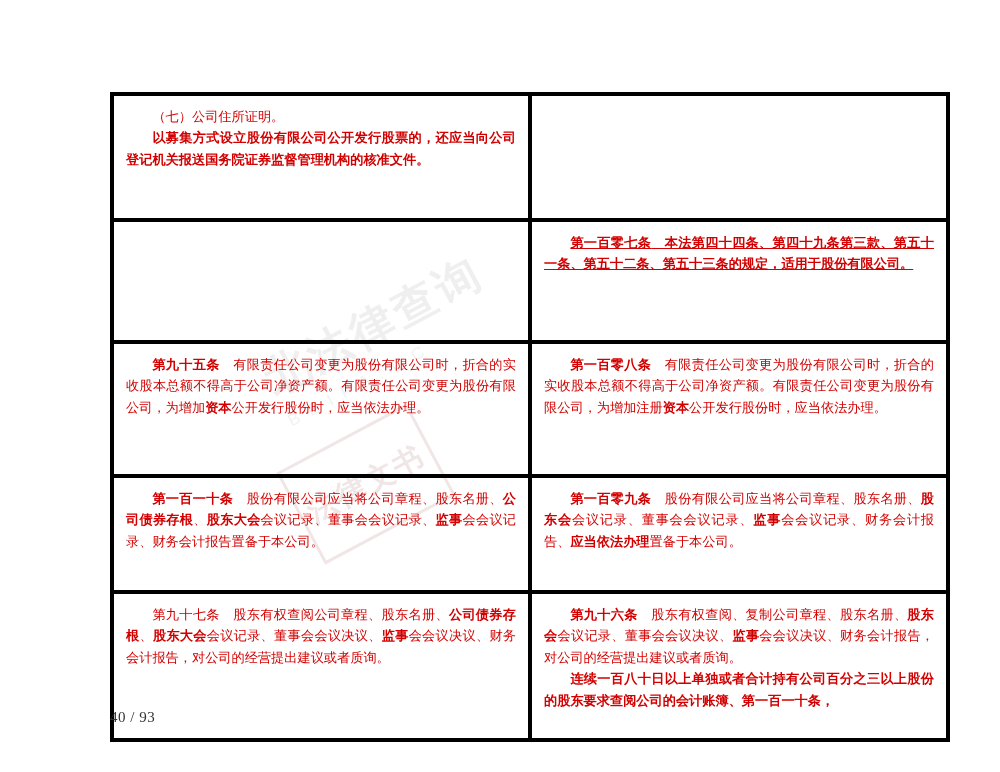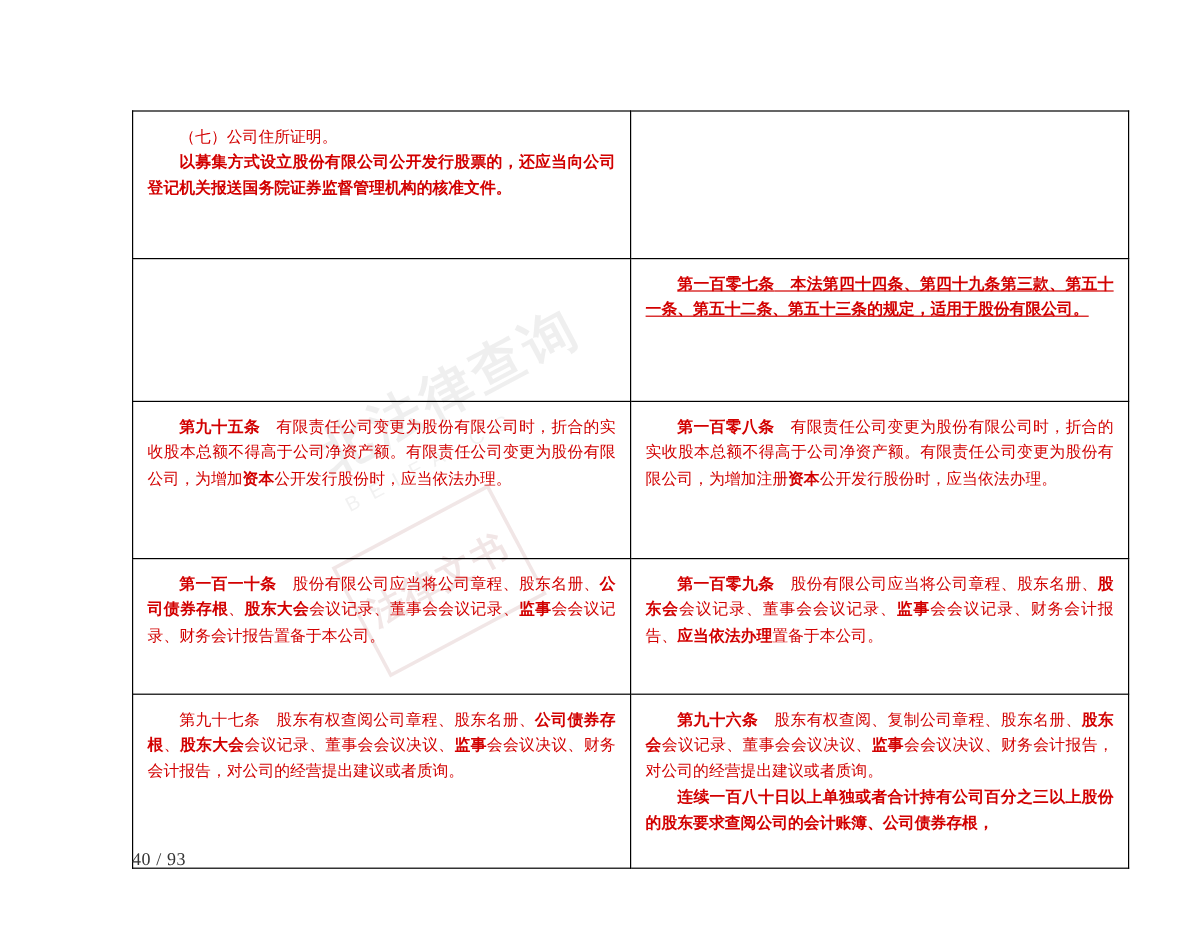--- a/index.html
+++ b/index.html
@@ -25,21 +25,21 @@
   .doc-table {
     position: absolute;
     left: 110px;
     top: 92px;
     width: 780px;
     border-collapse: collapse;
     table-layout: fixed;
   }
 
   .doc-table td {
-    border: 1px solid #000000;
+    border: 4px solid #000000;
     vertical-align: top;
     padding: 10px 12px 12px 12px;
     font-size: 13.2px;
     line-height: 1.62;
     color: #d20000;
     font-family: "Liberation Serif", "DejaVu Serif", serif;
   }
 
   .col-left { width: 390px; }
   .col-right { width: 390px; }
@@ -171,21 +171,21 @@
           <p class="para indent"><span style="font-weight:bold">第一百零九条</span>　股份有限公司应当将公司章程、股东名册、<span style="font-weight:bold"><span style="font-weight:bold">股东会</span></span>会议记录、董事会会议记录、<span style="font-weight:bold">监事</span>会会议记录、财务会计报告、<span style="font-weight:bold">应当依法办理</span>置备于本公司。</p>
         </td>
       </tr>
 
       <tr class="row-5">
         <td class="col-left">
           <p class="para indent"><span style="font-weight:normal">第九十七条</span>　股东有权查阅公司章程、股东名册、<span style="font-weight:bold">公司债券存根</span>、<span style="font-weight:bold">股东大会</span>会议记录、董事会会议决议、<span style="font-weight:bold">监事</span>会会议决议、财务会计报告，对公司的经营提出建议或者质询。</p>
         </td>
         <td class="col-right">
           <p class="para indent"><span style="font-weight:bold">第九十六条</span>　股东有权查阅、<span style="font-weight:normal">复制</span>公司章程、股东名册、<span style="font-weight:bold"><span style="font-weight:bold">股东会</span></span>会议记录、董事会会议决议、<span style="font-weight:bold">监事</span>会会议决议、财务会计报告，对公司的经营提出建议或者质询。</p>
-          <p class="para indent bold">连续一百八十日以上单独或者合计持有公司百分之三以上股份的股东要求查阅公司的会计账簿、公司债券存根，</p>
+          <p class="para indent bold">连续一百八十日以上单独或者合计持有公司百分之三以上股份的股东要求查阅公司的会计账簿、第一百一十条，</p>
         </td>
       </tr>
     </tbody>
   </table>
 
   <div class="page-number">40 / 93</div>
 
 </div>
 
 </body></html>

